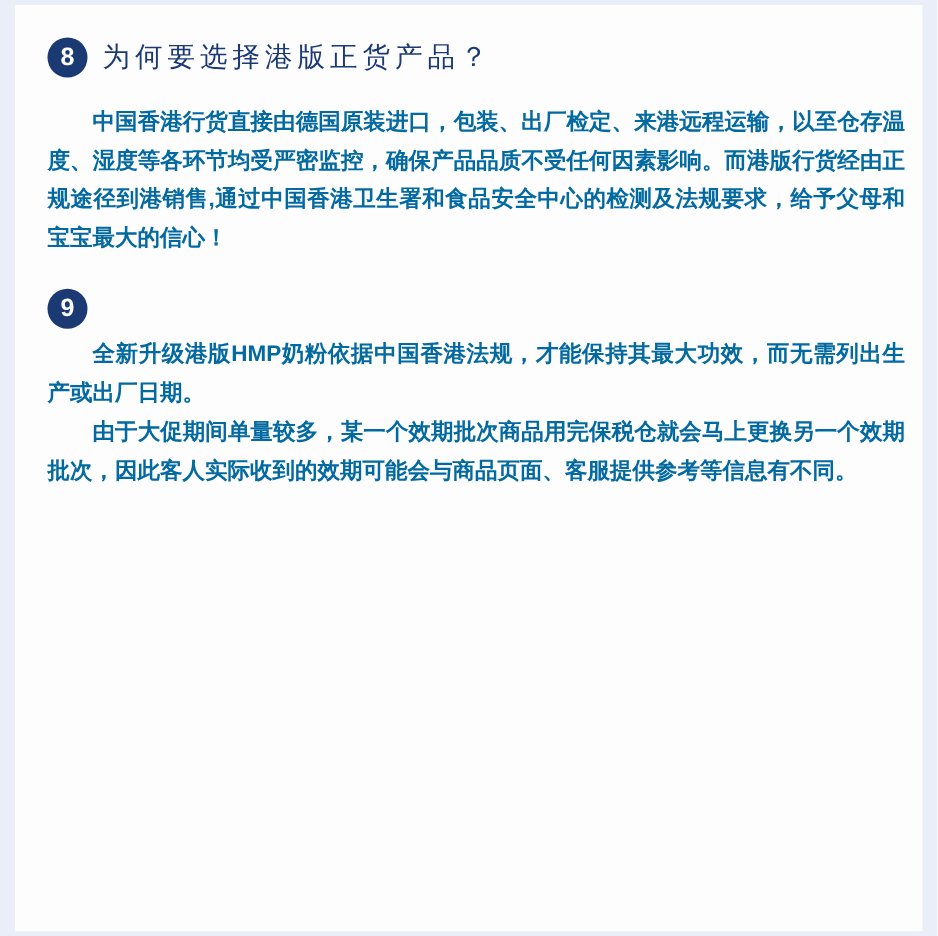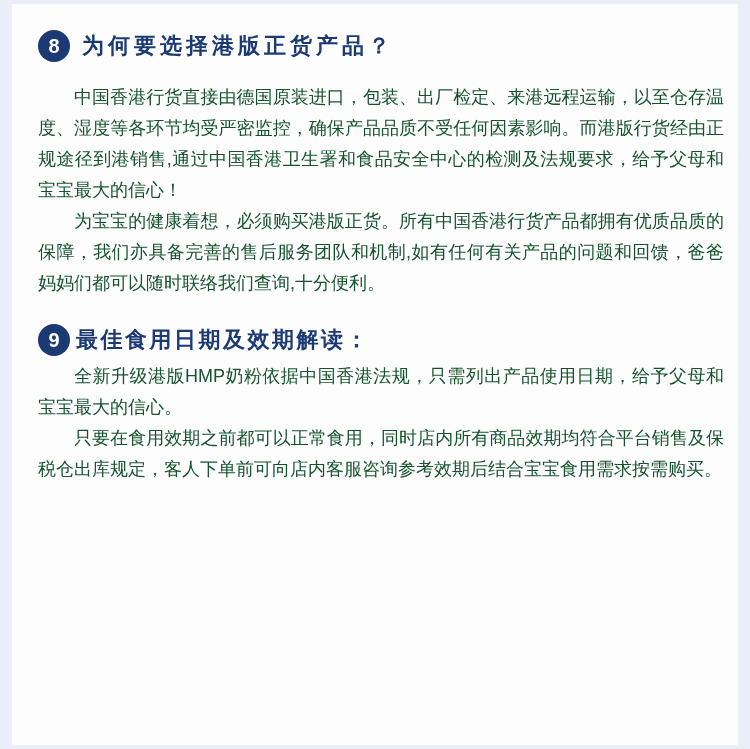--- a/index.html
+++ b/index.html
@@ -36,36 +36,37 @@
     font-size: 20px;
     font-weight: bold;
     display: flex;
     align-items: center;
     justify-content: center;
     flex: 0 0 auto;
   }
   .heading-text {
     color: #1b3a74;
     font-size: 22px;
-    font-weight: bold;
+    font-weight: normal;
     line-height: 1;
     white-space: nowrap;
   }
   .s8 .num-badge { margin-right: 12px; }
   .s8 .heading-text { letter-spacing: 4px; }
   .s9 { margin-top: 25px; }
   .s9 .num-badge { margin-right: 6px; }
   .s9 .heading-text { letter-spacing: 2.5px; }
   .paragraphs {
     margin: 0 14px 0 26px;
-    color: #14532d;
+    color: #0369a1;
     font-size: 18px;
     line-height: 31px;
     text-align: justify;
     text-justify: inter-ideograph;
+    font-weight: bold;
   }
   .s8-paras { margin-top: 20px; }
   .s9-paras { margin-top: 5px; }
   .paragraphs p {
     margin: 0;
     padding: 0;
     text-indent: 2em;
   }
 </style>
 </head>
@@ -74,29 +75,27 @@
 <div class="page">
   <div class="content">
 
     <div class="section">
       <div class="section-heading s8">
         <div class="num-badge">8</div>
         <div class="heading-text">为何要选择港版正货产品？</div>
       </div>
       <div class="paragraphs s8-paras">
         <p>中国香港行货直接由德国原装进口，包装、出厂检定、来港远程运输，以至仓存温度、湿度等各环节均受严密监控，确保产品品质不受任何因素影响。而港版行货经由正规途径到港销售,通过中国香港卫生署和食品安全中心的检测及法规要求，给予父母和宝宝最大的信心！</p>
-        <p>为宝宝的健康着想，必须购买港版正货。所有中国香港行货产品都拥有优质品质的保障，我们亦具备完善的售后服务团队和机制,如有任何有关产品的问题和回馈，爸爸妈妈们都可以随时联络我们查询,十分便利。</p>
       </div>
     </div>
 
     <div class="section">
       <div class="section-heading s9">
         <div class="num-badge">9</div>
-        <div class="heading-text">最佳食用日期及效期解读：</div>
       </div>
       <div class="paragraphs s9-paras">
-        <p>全新升级港版HMP奶粉依据中国香港法规，只需列出产品使用日期，给予父母和宝宝最大的信心。</p>
-        <p>只要在食用效期之前都可以正常食用，同时店内所有商品效期均符合平台销售及保税仓出库规定，客人下单前可向店内客服咨询参考效期后结合宝宝食用需求按需购买。</p>
+        <p>全新升级港版HMP奶粉依据中国香港法规，才能保持其最大功效，而无需列出生产或出厂日期。</p>
+        <p>由于大促期间单量较多，某一个效期批次商品用完保税仓就会马上更换另一个效期批次，因此客人实际收到的效期可能会与商品页面、客服提供参考等信息有不同。</p>
       </div>
     </div>
 
   </div>
 </div>
 
 </body></html>

